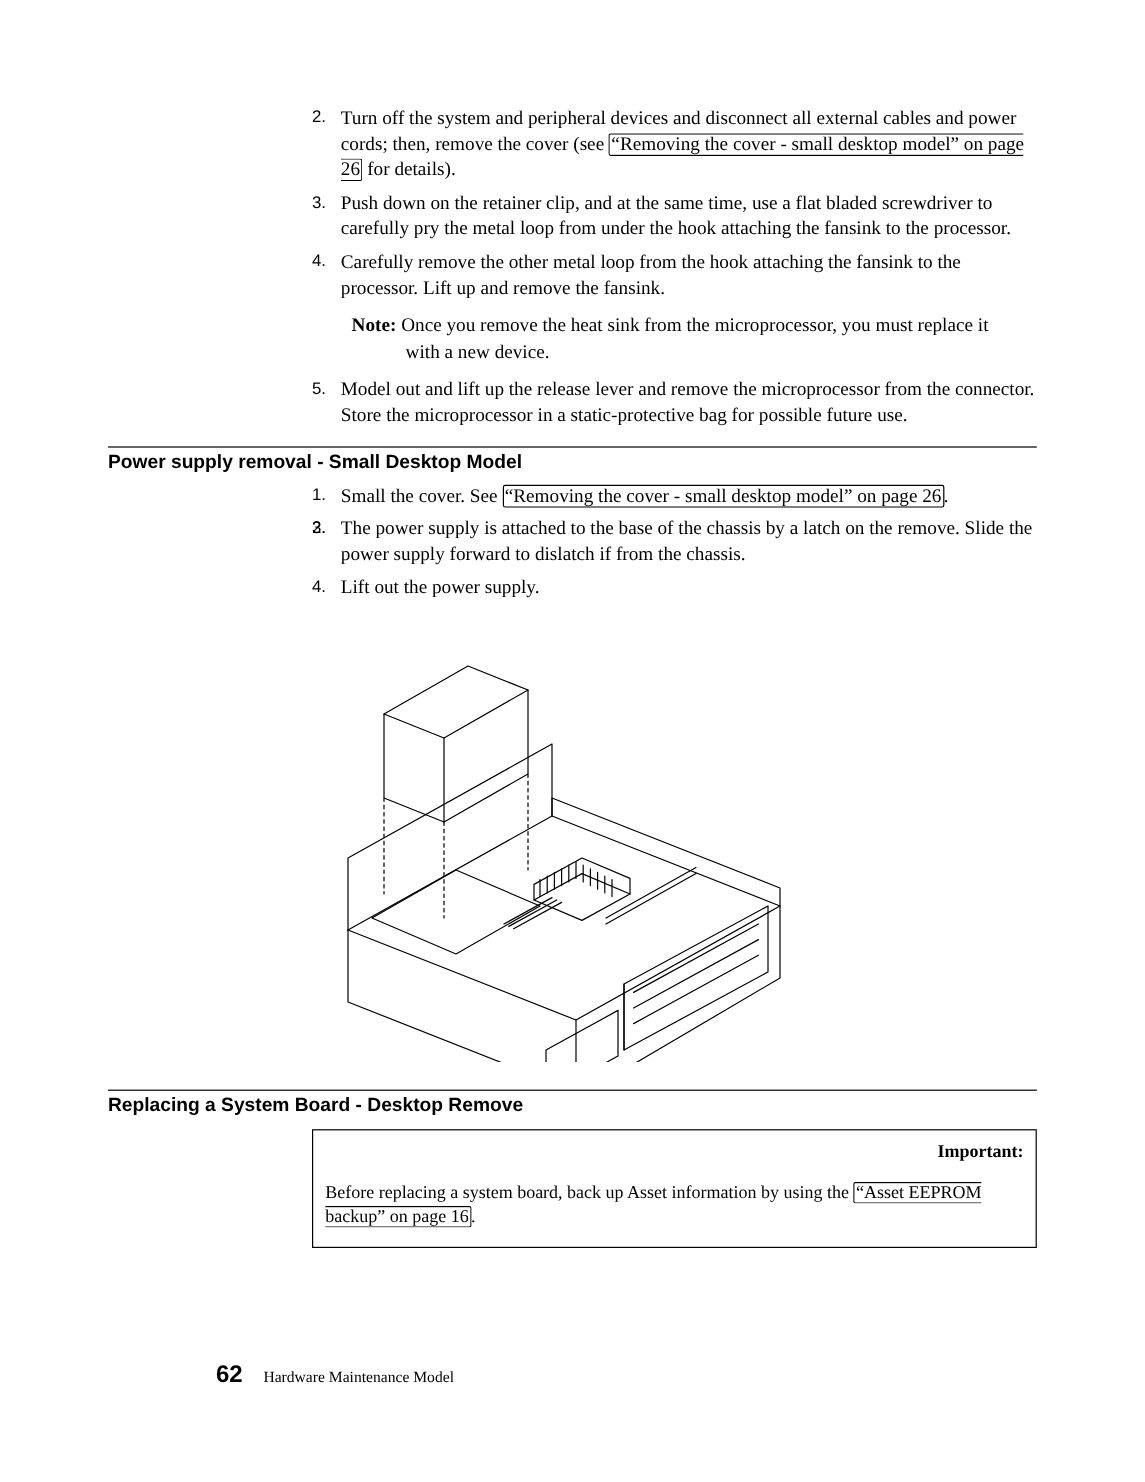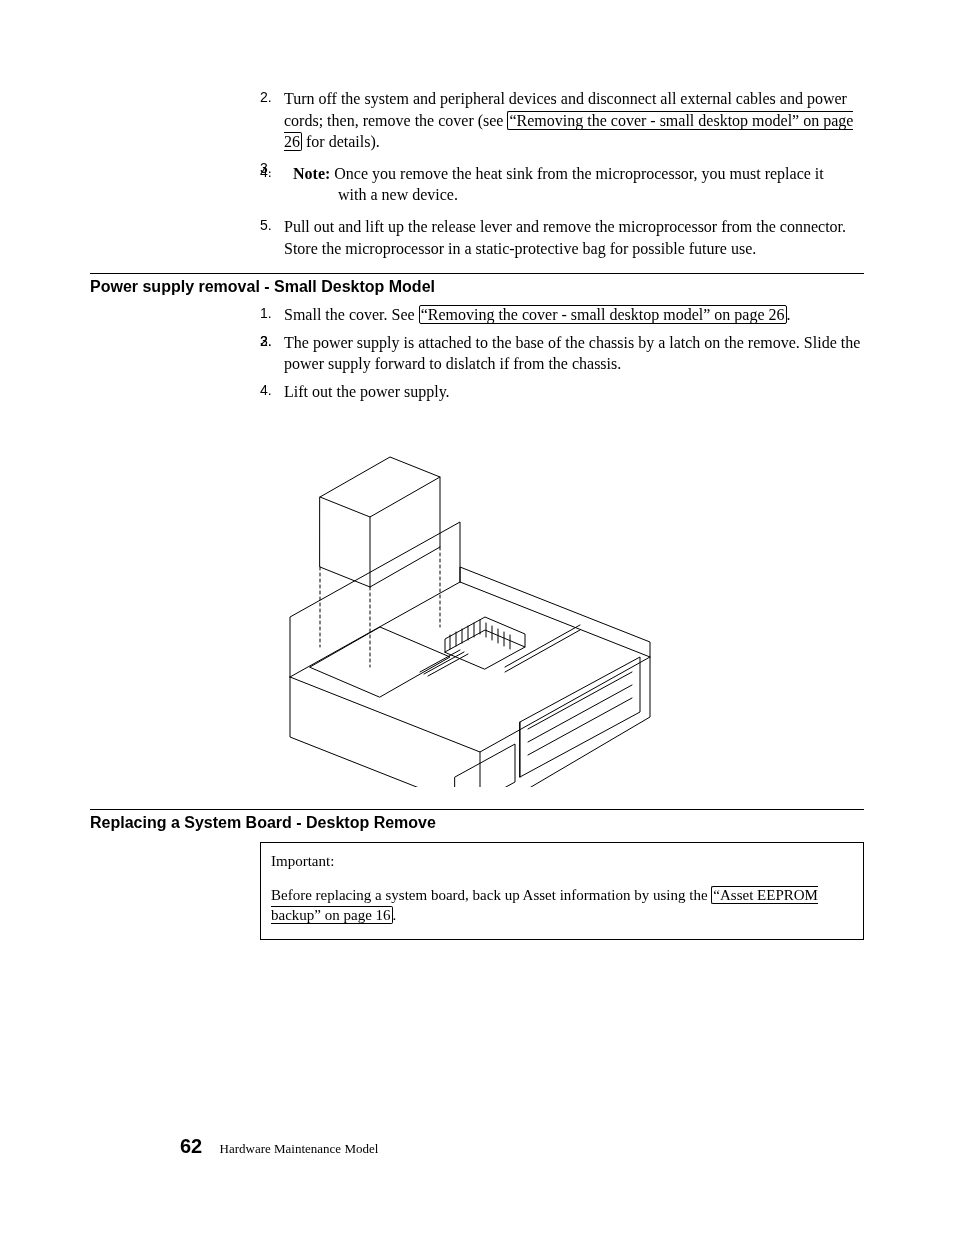--- a/index.html
+++ b/index.html
@@ -58,23 +58,24 @@
   }
   .important-box {
     border: 1px solid #000;
     margin: 10px 0 0 170px;
     padding: 8px 10px 14px 10px;
     font-family: "Times New Roman", Times, serif;
     font-size: 15px;
     line-height: 1.35;
   }
   .important-box .imp-label {
-    font-weight: normal;
+    font-weight: bold;
     display: block;
     margin-bottom: 14px;
+    text-align: right;
   }
   .figure {
     margin: 14px 0 18px 190px;
     width: 390px;
   }
   .figure svg {
     width: 390px;
     height: 370px;
   }
   .footer {
@@ -98,31 +99,33 @@
 <body>
 <div class="page">
 
 <ol class="ordered-list">
   <li>
     <span class="num">2.</span>
     <span>Turn off the system and peripheral devices and disconnect all external cables and power cords; then, remove the cover (see </span><span class="link">“Removing the cover - small desktop model” on page 26</span><span> for details).</span>
   </li>
   <li>
     <span class="num">3.</span>
+    <span>Push down on the retainer clip, and at the same time, use a flat bladed screwdriver to carefully pry the metal loop from under the hook attaching the fansink to the processor.</span>
   </li>
   <li>
     <span class="num">4.</span>
+    <span>Carefully remove the other metal loop from the hook attaching the fansink to the processor. Lift up and remove the fansink.</span>
     <div class="note-block">
       <span class="note-label">Note:</span>
       <span>Once you remove the heat sink from the microprocessor, you must replace it with a new device.</span>
     </div>
   </li>
   <li>
     <span class="num">5.</span>
-    <span>Pull out and lift up the release lever and remove the microprocessor from the connector. Store the microprocessor in a static-protective bag for possible future use.</span>
+    <span>Model out and lift up the release lever and remove the microprocessor from the connector. Store the microprocessor in a static-protective bag for possible future use.</span>
   </li>
 </ol>
 
 <hr class="section-rule">
 <h2 class="section-heading">Power supply removal - Small Desktop Model</h2>
 
 <ol class="ordered-list">
   <li>
     <span class="num">1.</span>
     <span>Small the cover. See </span><span class="link">“Removing the cover - small desktop model” on page 26</span><span>.</span>

